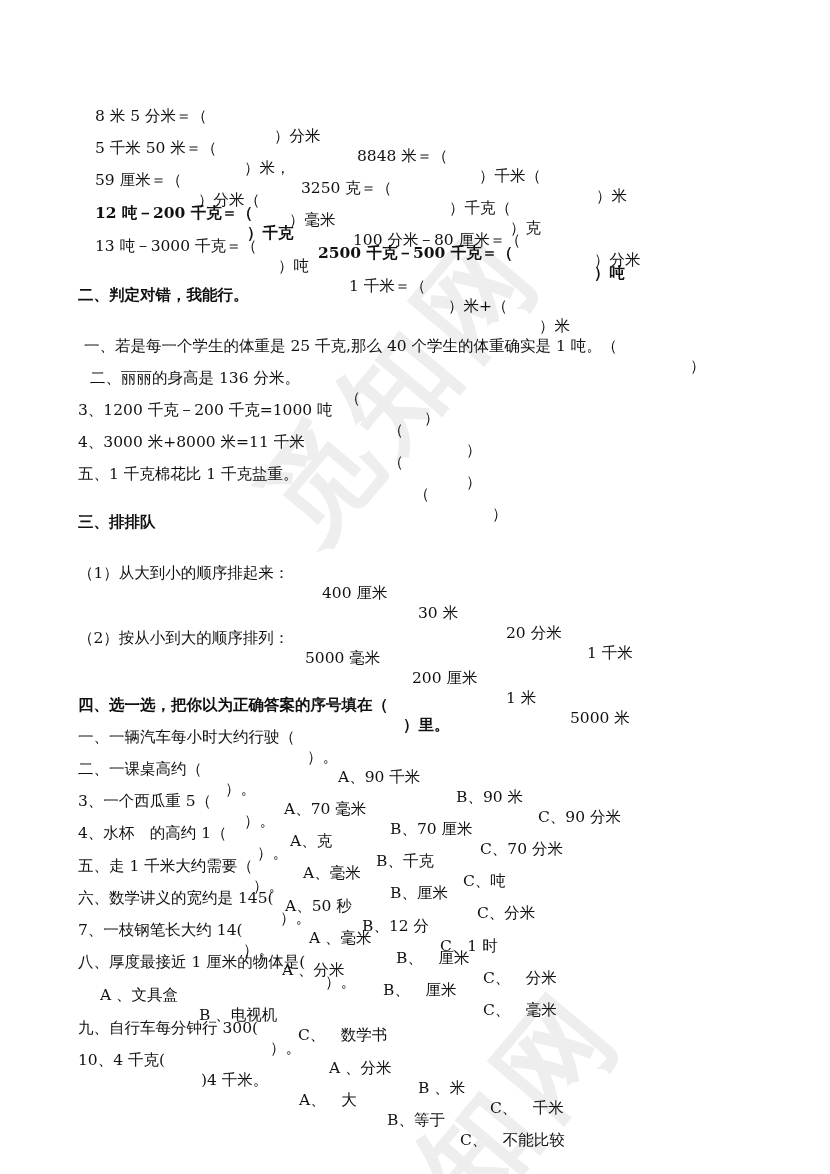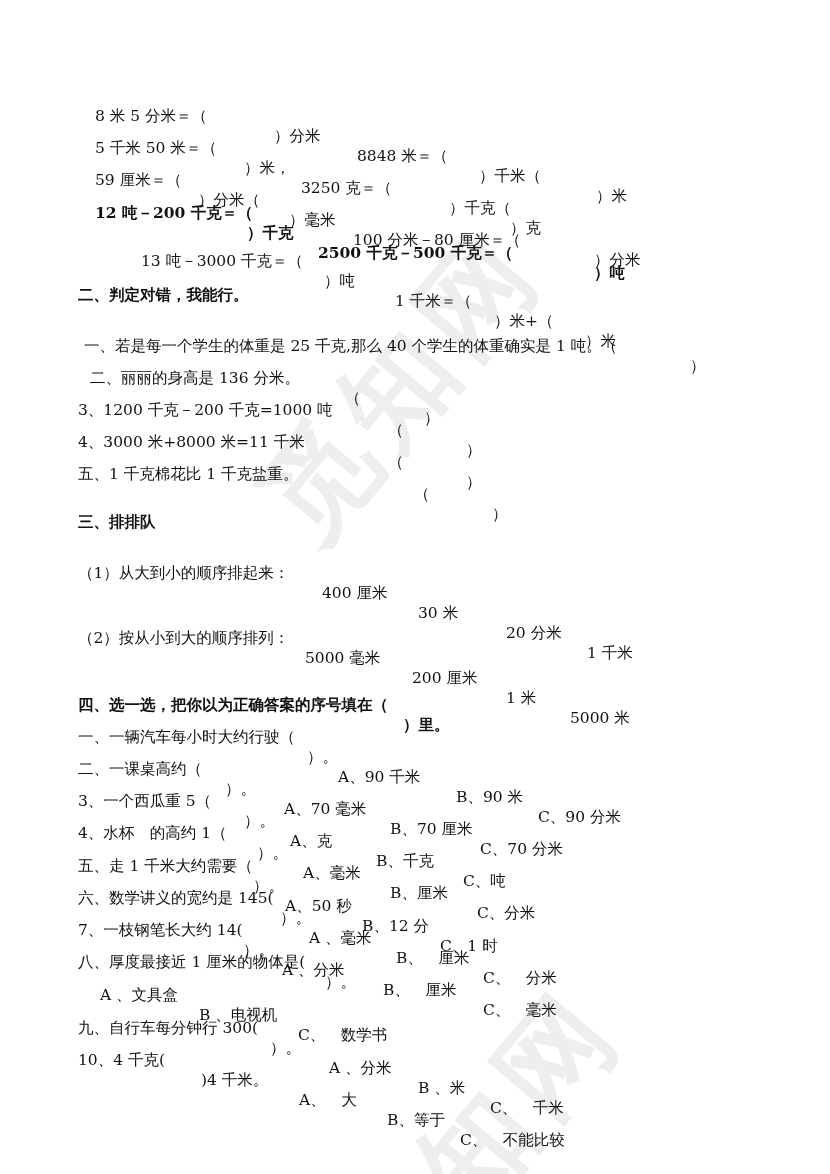--- a/index.html
+++ b/index.html
@@ -51,21 +51,21 @@
       <span class="seg" style="left:289px">）毫米</span>
       <span class="seg" style="left:353px">100 分米－80 厘米＝（</span>
       <span class="seg" style="left:594px">）分米</span>
     </div>
     <div class="line" style="top:183px;font-weight:bold;">
       <span class="seg" style="left:95px">12 吨－200 千克＝（</span>
       <span class="seg" style="left:247px">）千克</span>
       <span class="seg" style="left:318px">2500 千克－500 千克＝（</span>
       <span class="seg" style="left:594px">）吨</span>
     </div>
-    <div class="line" style="top:231px;margin-left:46px;">
+    <div class="line" style="top:216px;">
       <span class="seg" style="left:95px">13 吨－3000 千克＝（</span>
       <span class="seg" style="left:278px">）吨</span>
       <span class="seg" style="left:349px">1 千米＝（</span>
       <span class="seg" style="left:448px">）米+（</span>
       <span class="seg" style="left:539px">）米</span>
     </div>
   </div>
 
   <div>
     <div class="line bold" style="top:285px; left:78px;">二、判定对错，我能行。</div>

